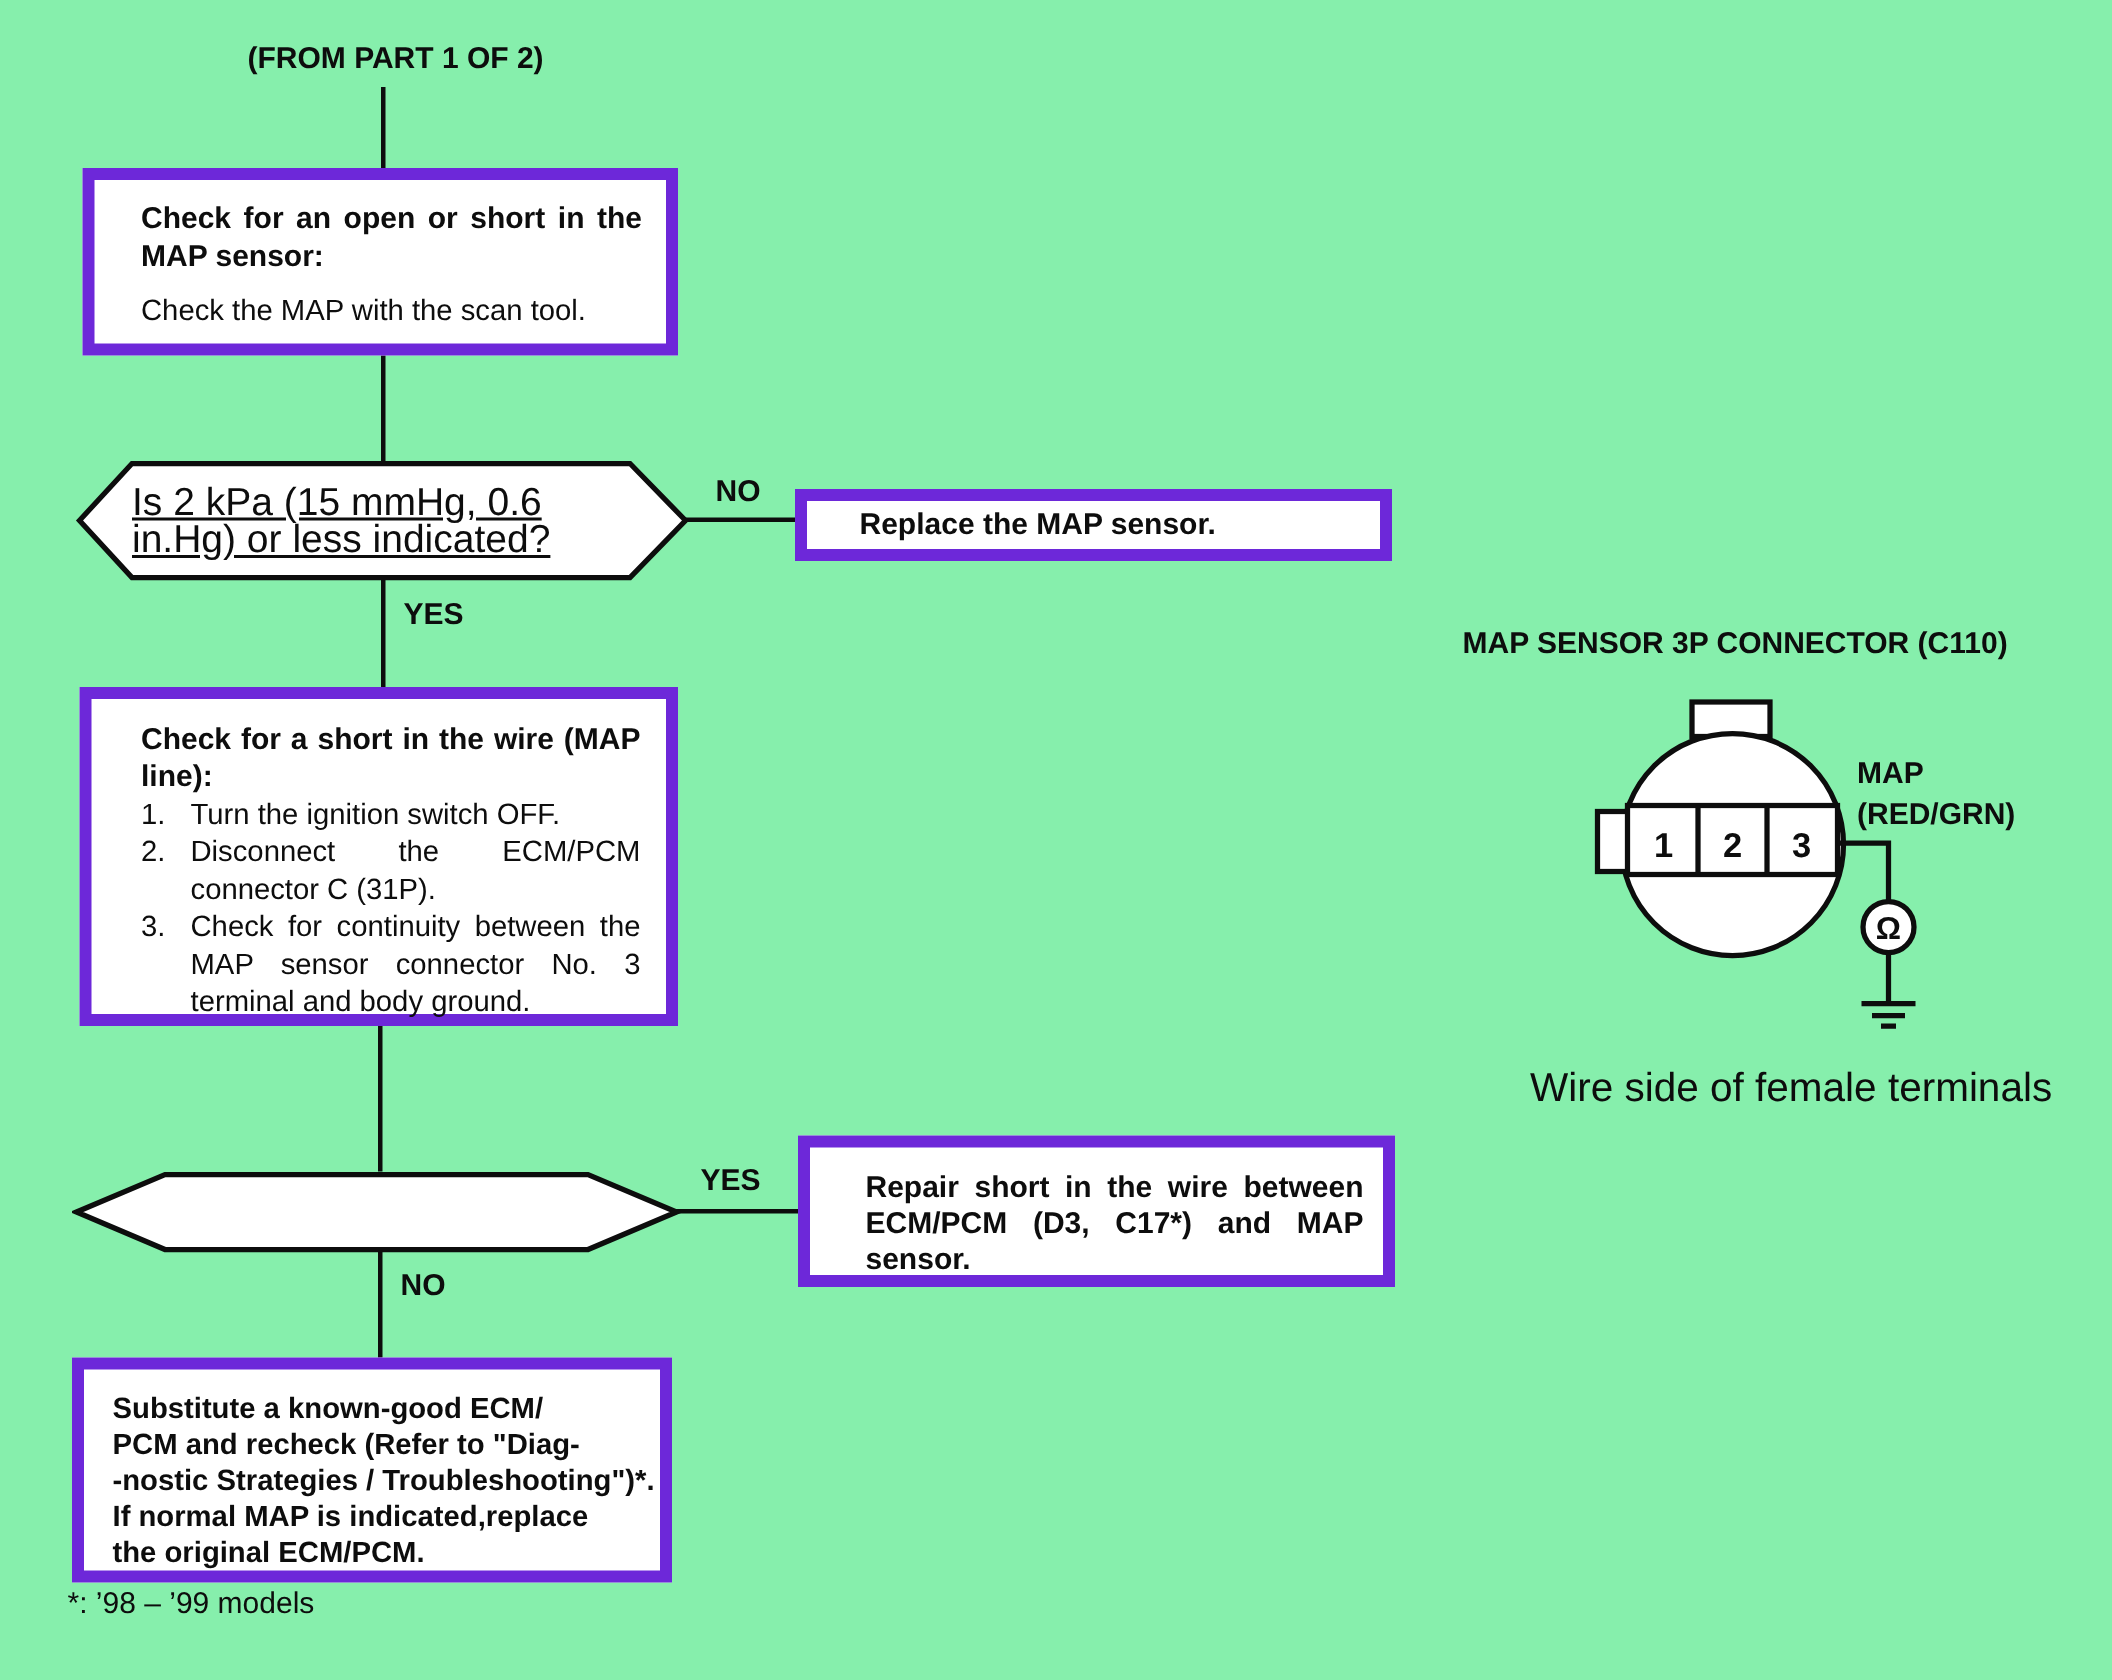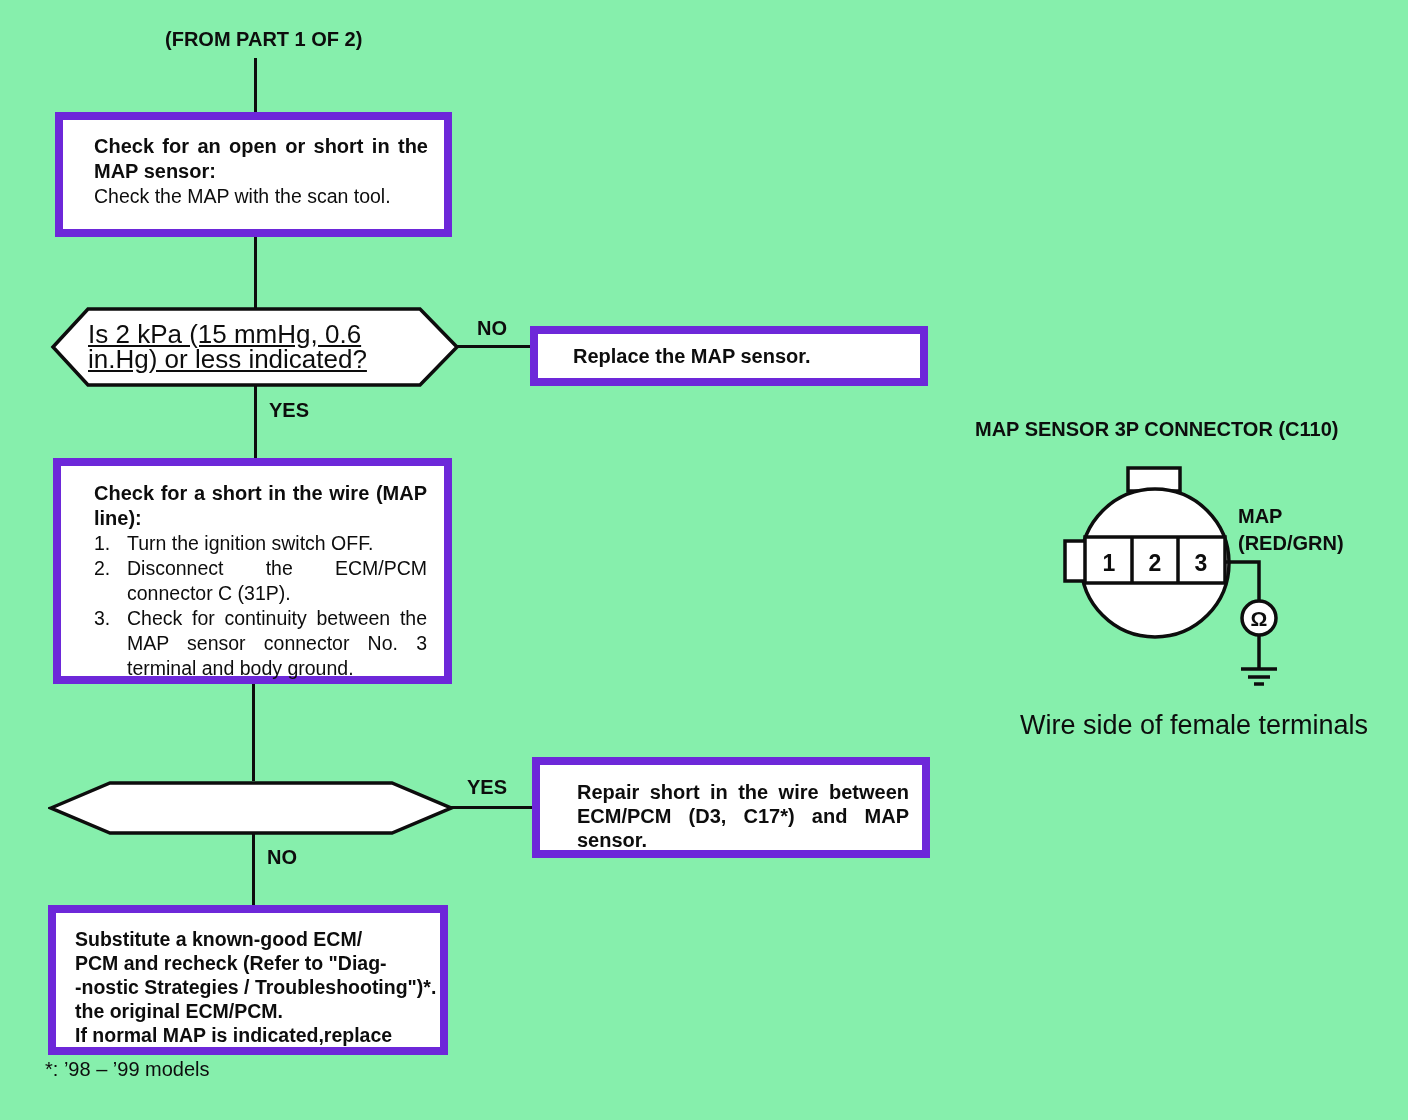--- a/index.html
+++ b/index.html
@@ -45,33 +45,33 @@
   <div class="vline" style="left:254px; top:58px; height:56px;"></div>
   <div class="vline" style="left:254px; top:235px; height:74px;"></div>
   <div class="vline" style="left:254px; top:386px; height:74px;"></div>
   <div class="vline" style="left:252px; top:681px; height:100px;"></div>
   <div class="vline" style="left:252px; top:832px; height:75px;"></div>
   <div class="hline" style="left:455px; top:345px; width:76px;"></div>
   <div class="hline" style="left:450px; top:806px; width:83px;"></div>
 
   <div class="box" style="left:55px; top:112px; width:397px; height:125px; padding:14px 16px 0 31px;">
     <div class="box-title">Check for an open or short in the MAP sensor:</div>
-    <div class="box-body" style="width:300px;">Check the MAP with the scan tool.</div>
+    <div class="box-body" style="width:300px;margin-top:11px;">Check the MAP with the scan tool.</div>
   </div>
 
   <div class="hex" style="left:50px; top:306px; width:410px; height:82px;">
     <svg width="410" height="82" viewBox="0 0 410 82">
       <polygon points="3,41 38,3 370,3 407,41 370,79 38,79"></polygon>
     </svg>
     <div class="hex-text" style="left:38px; top:16px; width:305px;">Is 2 kPa (15 mmHg, 0.6 in.Hg) or less indicated?</div>
   </div>
   <div class="lbl" style="left:477px; top:317px;">NO</div>
   <div class="lbl" style="left:269px; top:399px;">YES</div>
 
-  <div class="box" style="left:530px; top:326px; width:398px; height:60px; display:flex; align-items:center; padding-left:35px;">
+  <div class="box" style="left:530px; top:326px; width:398px; height:48px; display:flex; align-items:center; padding-left:35px;">
     <div class="result-text">Replace the MAP sensor.</div>
   </div>
 
   <div class="box" style="left:53px; top:458px; width:399px; height:226px; padding:15px 14px 0 33px;">
     <div class="box-title" style="width:333px;">Check for a short in the wire (MAP line):</div>
     <div class="step-row">
       <div class="step-num">1.</div>
       <div class="step-text">Turn the ignition switch OFF.</div>
     </div>
     <div class="step-row">
@@ -93,22 +93,22 @@
   <div class="lbl" style="left:267px; top:846px;">NO</div>
 
   <div class="box" style="left:532px; top:757px; width:398px; height:101px; padding:15px 36px 0 37px;">
     <div class="result-text" style="width:332px; text-align:justify;">Repair short in the wire between ECM/PCM (D3, C17*) and MAP sensor.</div>
   </div>
 
   <div class="box" style="left:48px; top:905px; width:400px; height:150px; padding:14px 8px 0 19px;">
     <div class="bline">Substitute a known-good ECM/</div>
     <div class="bline">PCM and recheck (Refer to "Diag-</div>
     <div class="bline">-nostic Strategies / Troubleshooting")*.</div>
+    <div class="bline">If normal MAP is indicated,replace</div>
     <div class="bline">the original ECM/PCM.</div>
-    <div class="bline">If normal MAP is indicated,replace</div>
   </div>
 
   <div class="footnote" style="left:45px; top:1058px;">*: ’98 – ’99 models</div>
 
   <div class="lbl" style="left:975px; top:418px;">MAP SENSOR 3P CONNECTOR (C110)</div>
 
   <svg class="connector-svg" style="left:1020px; top:455px;" width="300" height="250" viewBox="1020 455 300 250">
     <rect x="1128" y="468" width="52" height="23"></rect>
     <circle cx="1155" cy="563" r="74"></circle>
     <rect x="1065" y="541" width="24" height="40"></rect>

